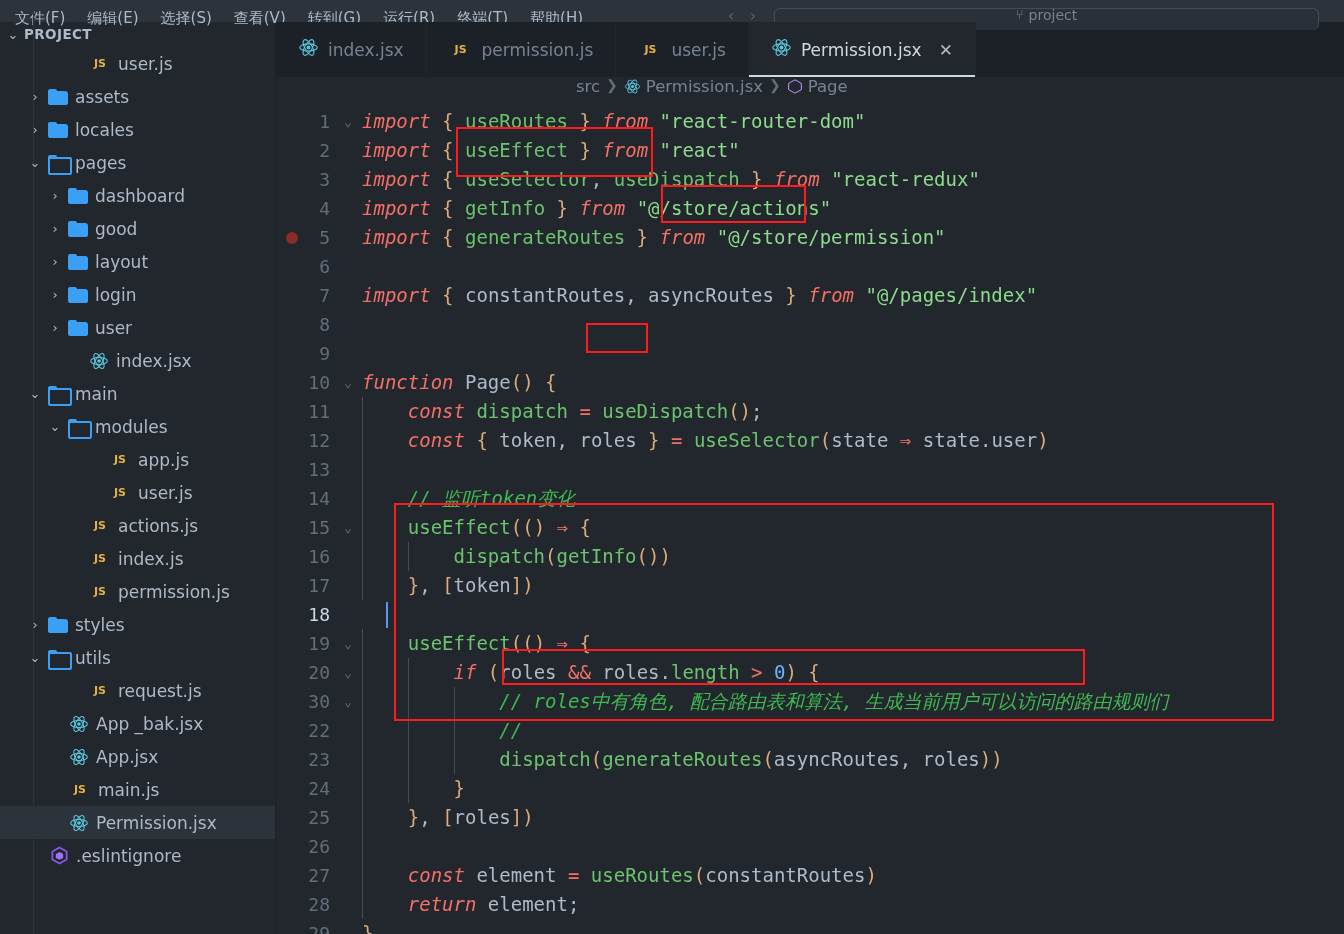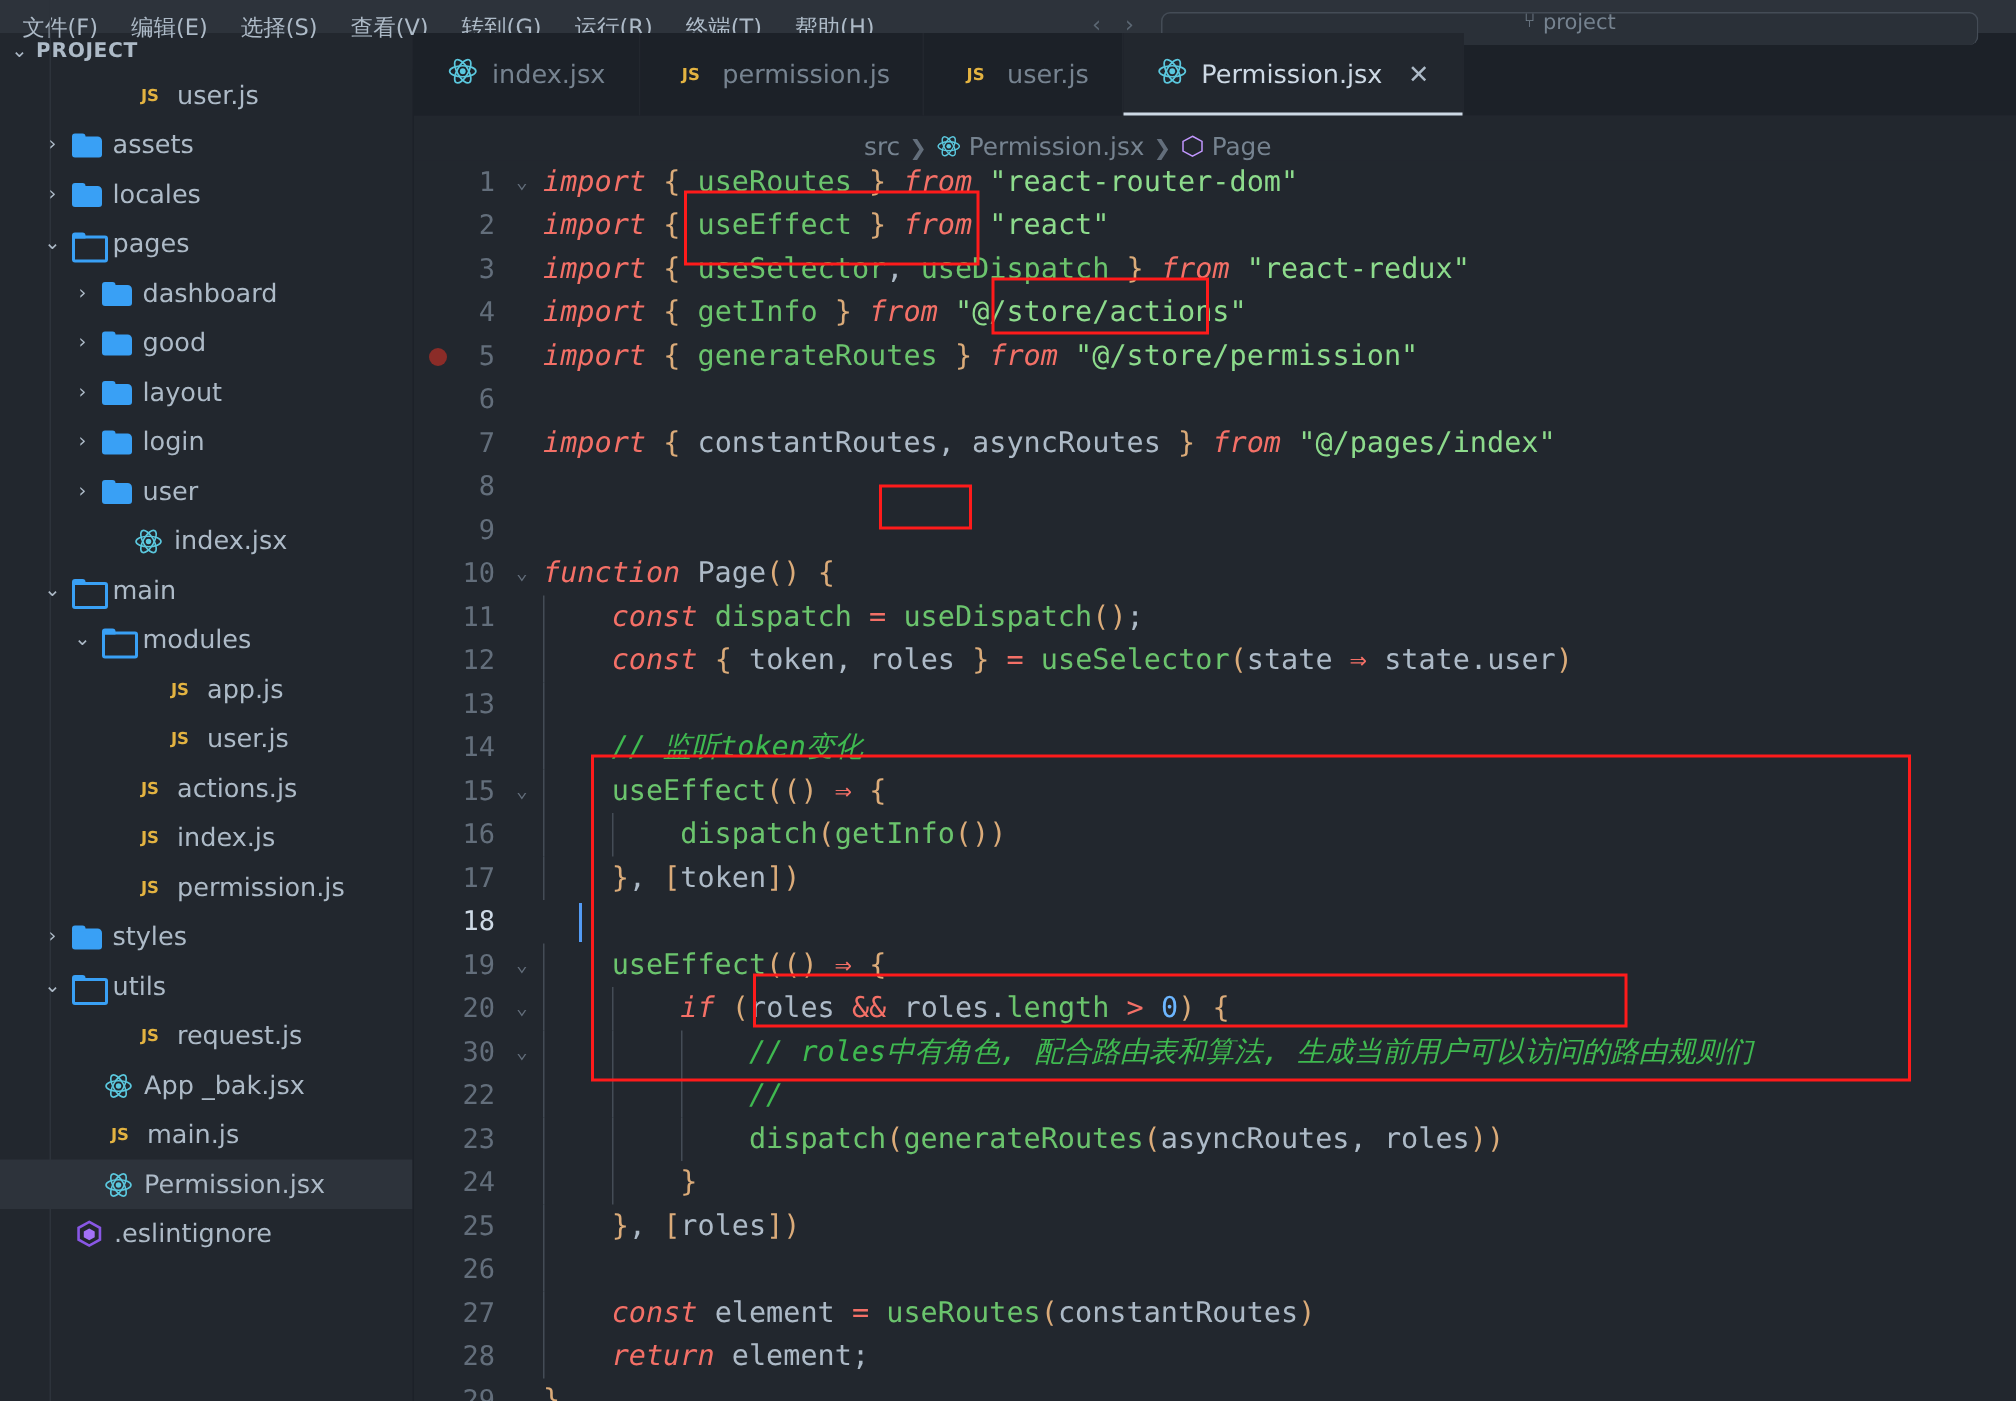--- a/index.html
+++ b/index.html
@@ -100,21 +100,21 @@
     background: #1c2128; border-right: 1px solid #22272e;
     white-space: nowrap; position: relative;
   }
   .tab.active { background: #22272e; color: #cdd9e5; }
   .tab.active::after {
     content:""; position:absolute; left:0; right:0; bottom:0; height:2px; background:#cdd9e5;
   }
   .tab-close { color: #adbac7; font-size: 17px; margin-left: 8px; }
 
   .breadcrumb {
-    height: 30px; flex: 0 0 30px; display: flex; align-items: flex-end;
+    height: 30px; flex: 0 0 30px; display: flex; align-items: flex-start;
     padding-left: 300px; gap: 6px; color: #768390; font-size: 16.5px;
     background: #22272e;
   }
   .bc-sep { color: #636e7b; font-size: 14px; }
   .bc-item { display: flex; align-items: center; gap: 5px; }
 
   
   .code-wrap { flex: 1; position: relative; overflow: hidden; background: #22272e; }
   .code {
     position: absolute; left: 0; top: 0; right: 0; bottom: 0;
@@ -301,20 +301,32 @@
             <span class="chev hidden"></span>
             <span class="react-ico">
               <svg width="20" height="20" viewBox="0 0 24 24">
                 <circle cx="12" cy="12" r="2.2" fill="#5bc8de"></circle>
                 <ellipse cx="12" cy="12" rx="10" ry="4.2" fill="none" stroke="#5bc8de" stroke-width="1.3"></ellipse>
                 <ellipse cx="12" cy="12" rx="10" ry="4.2" fill="none" stroke="#5bc8de" stroke-width="1.3" transform="rotate(60 12 12)"></ellipse>
                 <ellipse cx="12" cy="12" rx="10" ry="4.2" fill="none" stroke="#5bc8de" stroke-width="1.3" transform="rotate(120 12 12)"></ellipse>
               </svg>
             </span>
             <span class="fname">App _bak.jsx</span>
+          </div>
+          <div class="row" style="padding-left: 48px;">
+            <span class="chev hidden"></span>
+            <span class="react-ico">
+              <svg width="20" height="20" viewBox="0 0 24 24">
+                <circle cx="12" cy="12" r="2.2" fill="#5bc8de"></circle>
+                <ellipse cx="12" cy="12" rx="10" ry="4.2" fill="none" stroke="#5bc8de" stroke-width="1.3"></ellipse>
+                <ellipse cx="12" cy="12" rx="10" ry="4.2" fill="none" stroke="#5bc8de" stroke-width="1.3" transform="rotate(60 12 12)"></ellipse>
+                <ellipse cx="12" cy="12" rx="10" ry="4.2" fill="none" stroke="#5bc8de" stroke-width="1.3" transform="rotate(120 12 12)"></ellipse>
+              </svg>
+            </span>
+            <span class="fname">App.jsx</span>
           </div>
           <div class="row" style="padding-left: 48px;">
             <span class="chev hidden"></span>
             <span class="js-ico">JS</span>
             <span class="fname">main.js</span>
           </div>
           <div class="row selected" style="padding-left: 48px;">
             <span class="chev hidden"></span>
             <span class="react-ico">
               <svg width="20" height="20" viewBox="0 0 24 24">

